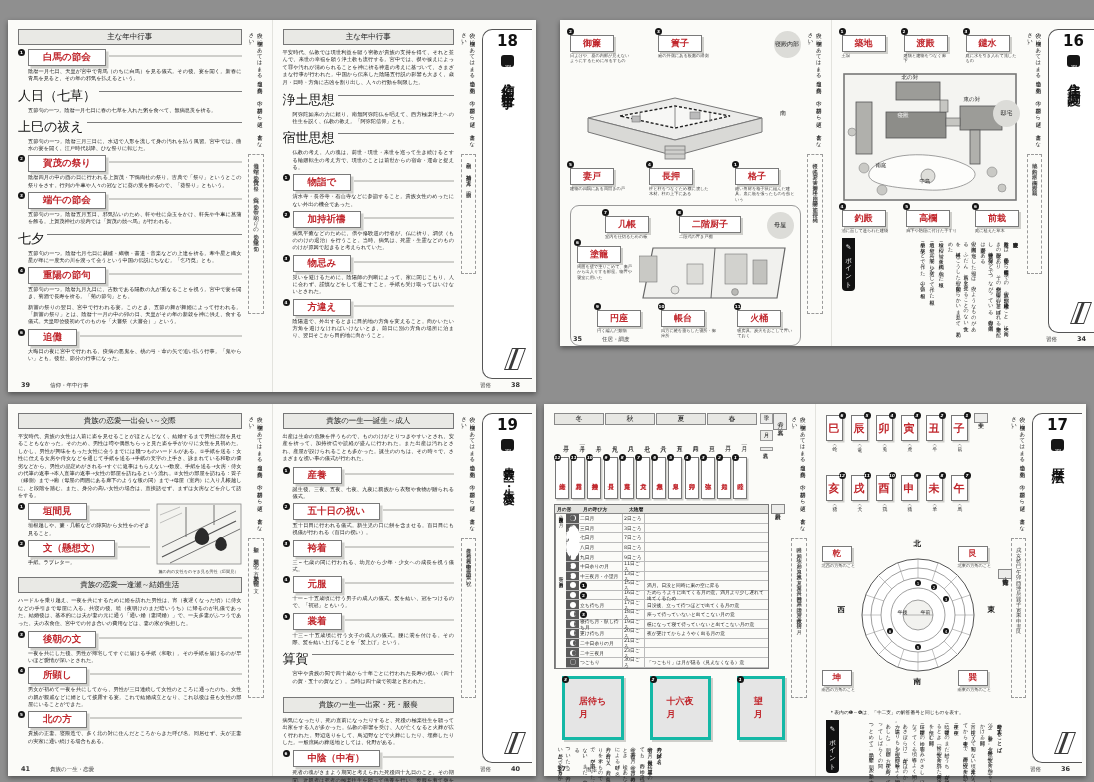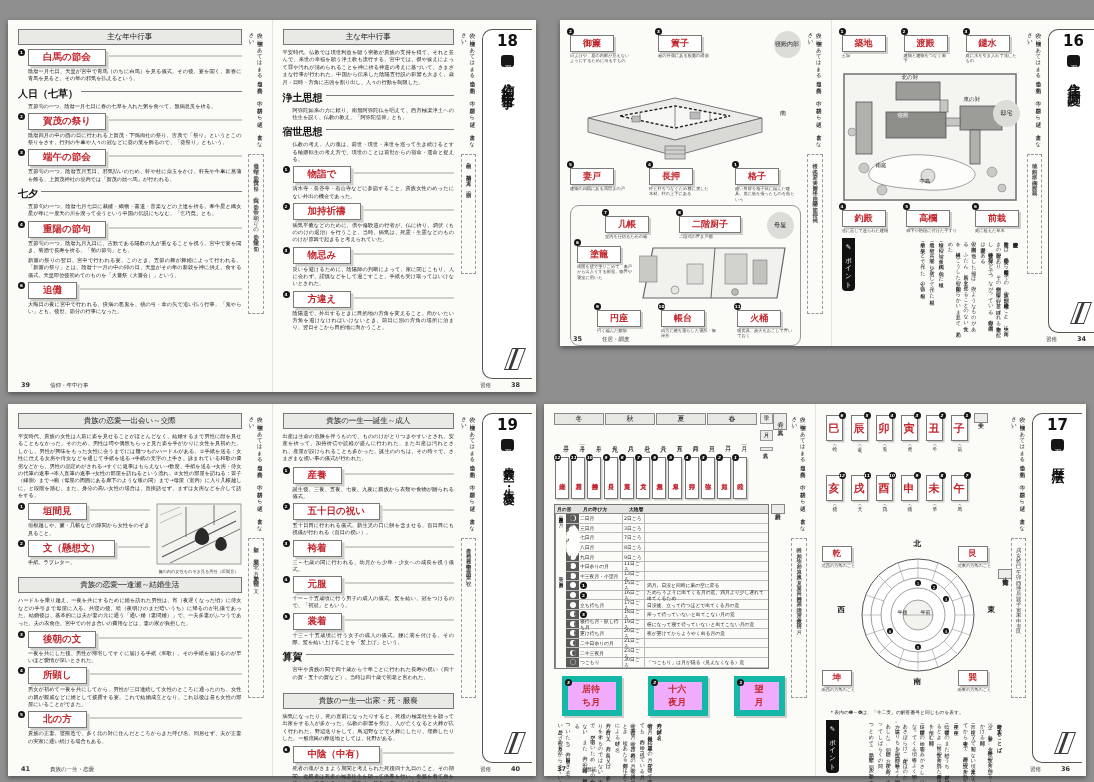--- a/index.html
+++ b/index.html
@@ -37,21 +37,21 @@
               padding:2px 0;margin:0 0 4px;color:#222}
   .intro{font-size:5.2px;line-height:1.42;margin:2px 0 4px;color:#222;text-align:justify}
   .entry{margin:0 0 3px}
   .e-head{display:flex;align-items:flex-start;gap:3px}
   .num{width:7px;height:7px;border-radius:50%;background:#151515;color:#fff;font-size:4.2px;
        display:inline-flex;align-items:center;justify-content:center;flex:none;font-weight:bold}
   .num:empty{display:none}
   .entry .e-title{white-space:nowrap}
   .entry.red .e-title{border:1px solid #7a7a7a;box-shadow:2.5px 2.5px 0 #cfcfcb;color:#c1272d;
        font-weight:bold;font-size:9.5px;padding:1px 14px;background:#fff}
-  .entry.plain .e-title{font-weight:bold;font-size:10px;color:#111;padding-top:1px}
+  .entry.plain .e-title{font-weight:normal;font-size:13px;color:#111;padding-top:1px}
   .e-line{flex:1;border-top:2px solid #cfcfcb;margin-top:6px}
   .entry.plain .e-line{border-top:1.5px solid #7c7c7c;margin-top:5px}
   .e-desc{font-size:5.2px;line-height:1.4;margin:2px 0 0 10px;color:#222;text-align:justify}
   
   .labrow{display:flex;gap:12px;align-items:flex-start;margin:2px 0;justify-content:flex-start}
   .lab{position:relative}
   .lab-box{border:1px solid #7a7a7a;box-shadow:2px 2px 0 #cfcfcb;color:#c1272d;font-weight:bold;
            font-size:9px;padding:1px 12px;background:#fff;white-space:nowrap;display:inline-block}
   .lab .num{position:absolute;top:-3px;left:-3px}
   .lab-cap{font-size:4.2px;color:#444;max-width:62px;line-height:1.3;margin-top:1px}
@@ -91,22 +91,22 @@
   .moon i{position:absolute;width:6px;height:6px;border-radius:50%;background:#5a5a5a;left:0;top:0}
   .moon.sliver i{left:-1px}.moon.cres i{left:-2px}.moon.half i{left:-3px}.moon.gib i{left:-4.5px}
   .moon.gibw i{left:4.5px}.moon.halfw i{left:3px}.moon.cresw i{left:2px}
   .moon.new{background:#5a5a5a;box-shadow:inset 0 0 0 .6px #ababab}
   .mc-name{width:42px;flex:none;border-right:.5px solid #bbb;display:flex;align-items:center;gap:1px;padding-left:1px}
   .mc-date{width:20px;flex:none;border-right:.5px solid #bbb;display:flex;align-items:center;padding-left:1px;color:#333}
   .mc-note{flex:1;display:flex;align-items:center;padding-left:2px;color:#222}
   .mt-sides{width:10px;flex:none;display:flex;flex-direction:column;margin-right:1px;font-size:4.6px}
   .mt-sides .v{border-left:.5px solid #888;padding-left:1px;display:flex;align-items:center}
   .answers{display:flex;gap:26px;margin:7px 0 4px 8px}
-  .ansbox{border:6px solid #14b8a6;box-shadow:2px 2px 0 #cfcfcb;color:#c1272d;font-weight:bold;font-size:9px;
-          padding:1px 14px;background:#f0abfc;position:relative}
+  .ansbox{border:3px solid #14b8a6;box-shadow:2px 2px 0 #cfcfcb;color:#c1272d;font-weight:bold;font-size:9px;
+          padding:16px 14px;background:#e5e5e5;position:relative}
   .ansbox .num{position:absolute;top:-3px;left:-3px}
   
   .zrow{display:flex;gap:8px;align-items:flex-start;margin:2px 0 6px}
   .zitem{display:flex;flex-direction:column;align-items:center;position:relative}
   .zbox{border:1px solid #777;box-shadow:1.5px 1.5px 0 #cfcfcb;width:15px;height:24px;display:flex;
         align-items:center;justify-content:center;color:#c1272d;font-weight:bold;font-size:11px;background:#fff}
   .zitem .num{position:absolute;top:-3px;right:-3px}
   .zread{font-size:4.8px;color:#333;margin-top:2px;height:26px}
   .compass-area{position:relative;height:168px;margin-top:4px}
   .compass-area svg{position:absolute;left:28px;top:12px}
@@ -140,20 +140,28 @@
 
           <div class="entry plain">
             <div class="e-head">
 
               <span class="e-title">人日（七草）</span>
               <span class="e-line"></span>
             </div>
             <p class="e-desc">五節句の一つ。陰暦一月七日に春の七草を入れた粥を食べて、無病息災を祈る。</p>
           </div>
 
+          <div class="entry plain">
+            <div class="e-head">
+
+              <span class="e-title">上巳の祓え</span>
+              <span class="e-line"></span>
+            </div>
+            <p class="e-desc">五節句の一つ。陰暦三月三日に、水辺で人形を流して身の汚れを払う風習。宮中では、曲水の宴を開く。江戸時代以降、ひな祭りに転じた。</p>
+          </div>
 
           <div class="entry red">
             <div class="e-head">
               <span class="num">2</span>
               <span class="e-title">賀茂の祭り</span>
               <span class="e-line"></span>
             </div>
             <p class="e-desc">陰暦四月の中の酉の日に行われる上賀茂・下鴨両社の祭り。古典で「祭り」というとこの祭りをさす。行列の牛車や人々の冠などに葵の葉を飾るので、「葵祭り」ともいう。</p>
           </div>
 

